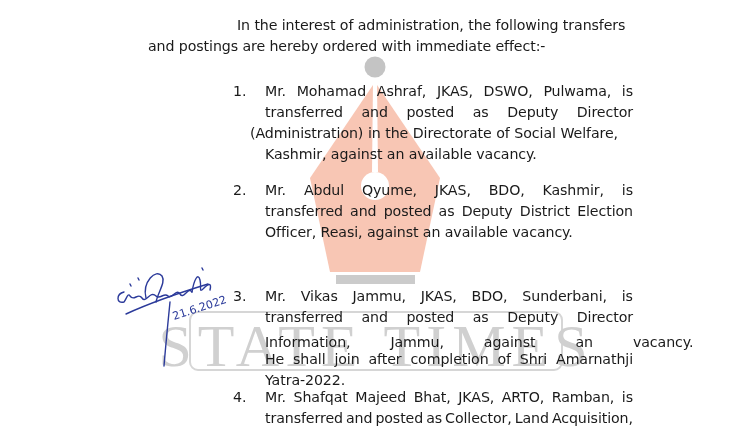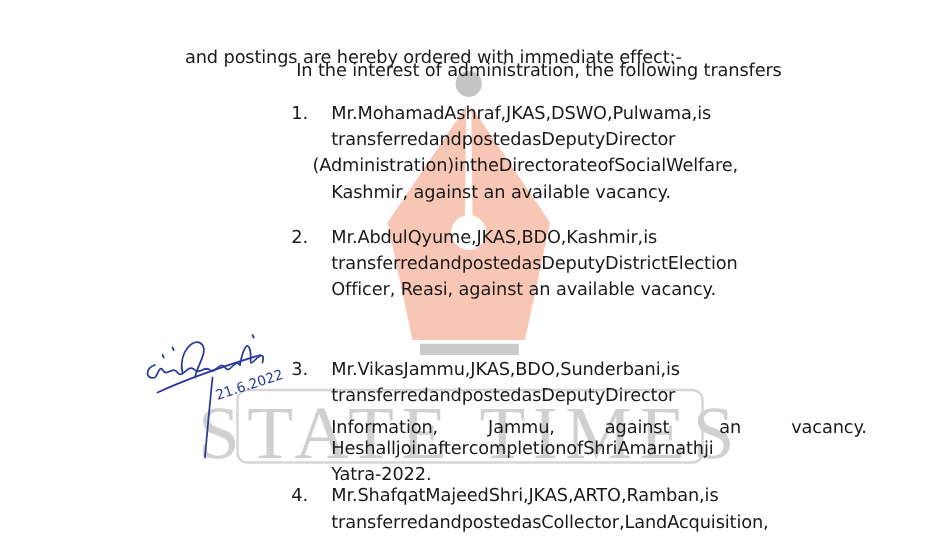--- a/index.html
+++ b/index.html
@@ -8,21 +8,21 @@
     background:#ffffff;
     font-family:"DejaVu Sans", sans-serif;
     color:#1a1a1a;
   }
   .watermark { position:absolute; left:0; top:0; width:750px; height:430px; z-index:0; }
   .doc { position:absolute; left:0; top:0; width:750px; height:430px; z-index:1; }
   .line {
     position:absolute; font-size:14.2px; line-height:21px; white-space:nowrap;
     letter-spacing:-0.1px;
   }
-  .just { display:flex; }
+  .just { display:flex; justify-content:space-between; }
   .num { position:absolute; font-size:14.2px; line-height:21px; }
   .signature { position:absolute; left:112px; top:262px; width:130px; height:110px; z-index:2; }
 </style>
 </head>
 <body>
 
 <svg class="watermark" viewBox="0 0 750 430" xmlns="http://www.w3.org/2000/svg">
 
   <g>
     <polygon points="375,82 440,178 420,272 330,272 310,178" fill="#f8c6b4"></polygon>
@@ -33,21 +33,21 @@
     <rect x="336" y="275" width="79" height="9" fill="#cbcbcb"></rect>
   </g>
 
   <rect x="190" y="312" width="372" height="58" rx="8" ry="8" fill="none" stroke="#d6d6d6" stroke-width="2"></rect>
 
   <text x="376" y="366" text-anchor="middle" font-family="Liberation Serif, serif" font-size="60" fill="#d0d0d0" letter-spacing="6">STATE TIMES</text>
 </svg>
 
 <div class="doc">
 
-  <div class="line" style="left:237px;top:15px;width:396px;margin-top:32px;">
+  <div class="line" style="left:237px;top:15px;width:396px;">
     <span>In the interest of administration, the following transfers</span>
   </div>
   <div class="line" style="left:148px;top:36px;">
     <span>and postings are hereby ordered with immediate effect:-</span>
   </div>
 
   <div class="num" style="left:233px;top:81px;">1.</div>
   <div class="item">
       <div class="line just" style="left: 265px; top: 81px; width: 368px;">
         <span>Mr.</span>
@@ -139,21 +139,21 @@
       </div>
       <div class="line" style="left: 265px; top: 370px;">Yatra-2022.</div>
     </div>
 
   <div class="num" style="left:233px;top:387px;">4.</div>
   <div class="item">
       <div class="line just" style="left: 265px; top: 387px; width: 368px;">
         <span>Mr.</span>
         <span>Shafqat</span>
         <span>Majeed</span>
-        <span>Shri,</span>
+        <span>Bhat,</span>
         <span>JKAS,</span>
         <span>ARTO,</span>
         <span>Ramban,</span>
         <span>is</span>
       </div>
       <div class="line just" style="left: 265px; top: 408px; width: 368px;">
         <span>transferred</span>
         <span>and</span>
         <span>posted</span>
         <span>as</span>

